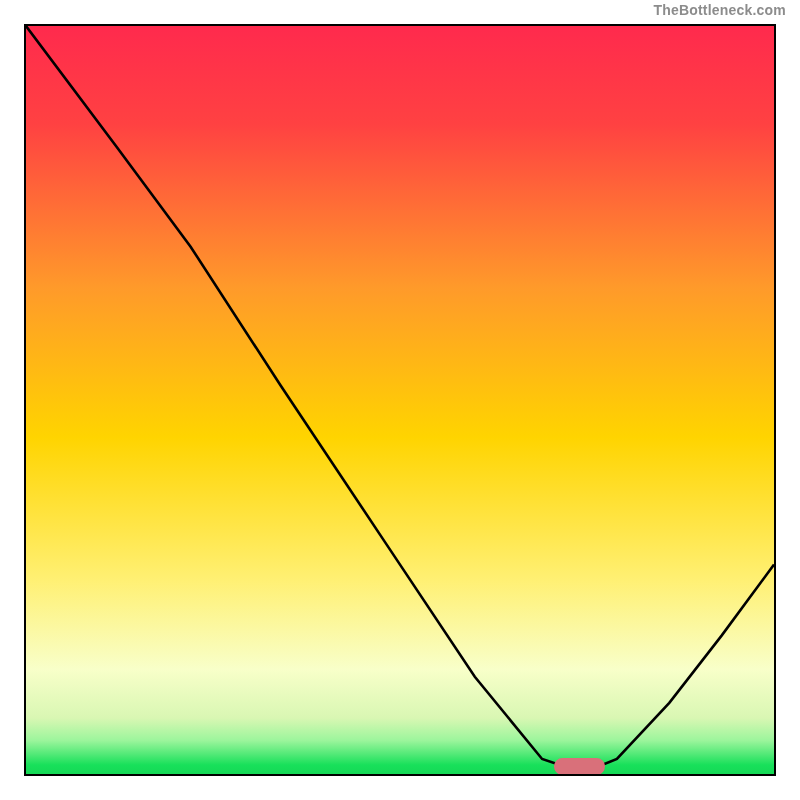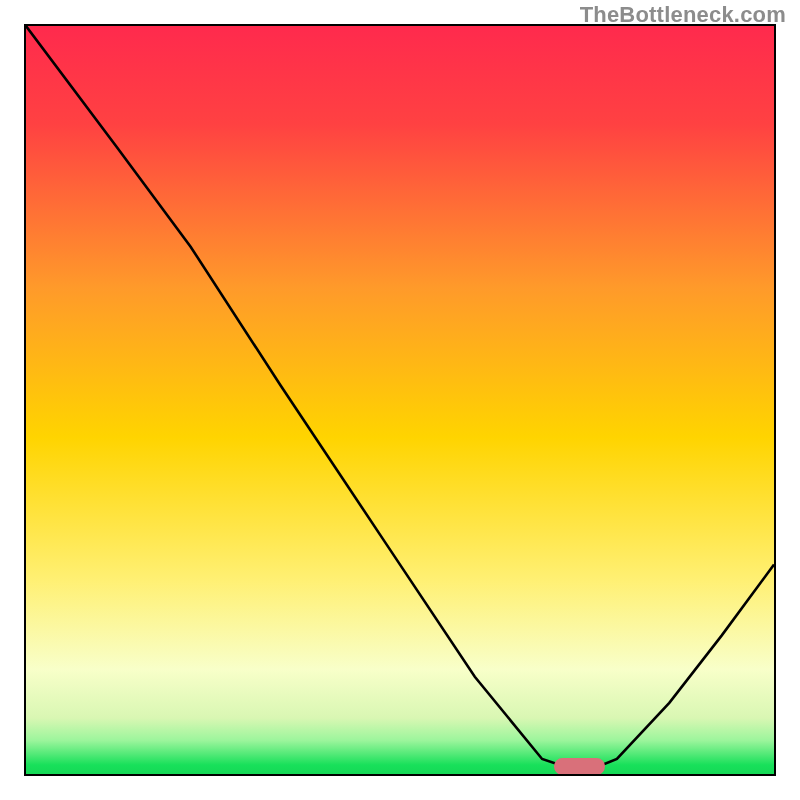--- a/index.html
+++ b/index.html
@@ -12,21 +12,21 @@
   }
   .wrap {
     position: relative;
     width: 800px;
     height: 800px;
   }
   .attribution {
     position: absolute;
     top: 2px;
     right: 14px;
-    font-size: 22px;
+    font-size: 14px;
     font-weight: bold;
     color: #8c8c8c;
     letter-spacing: 0.2px;
   }
   .plot {
     position: absolute;
     left: 24px;
     top: 24px;
     width: 752px;
     height: 752px;

